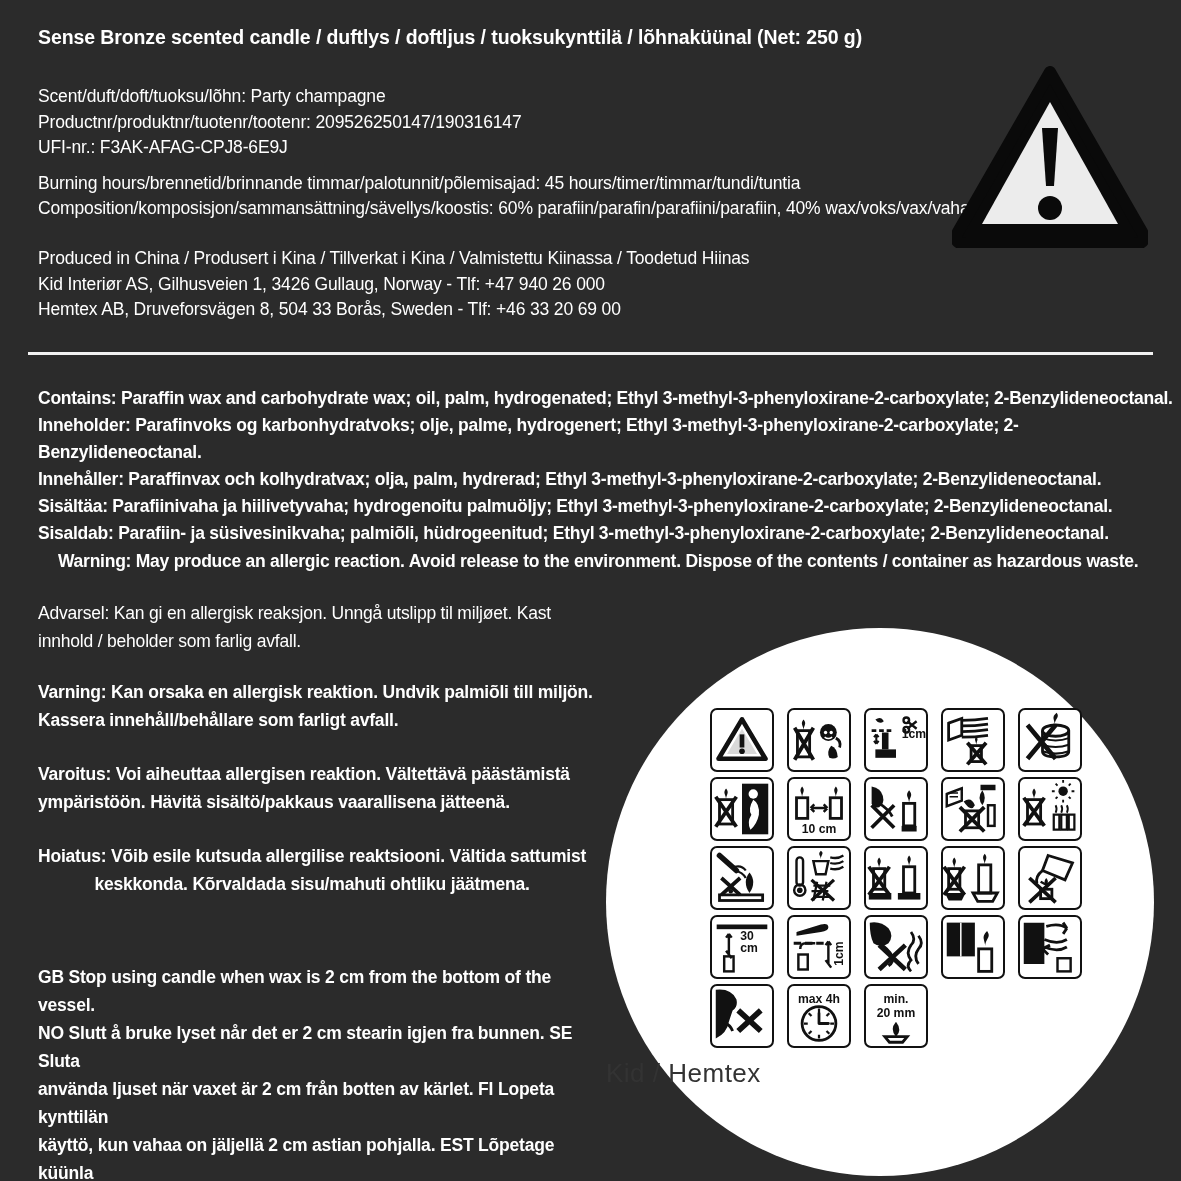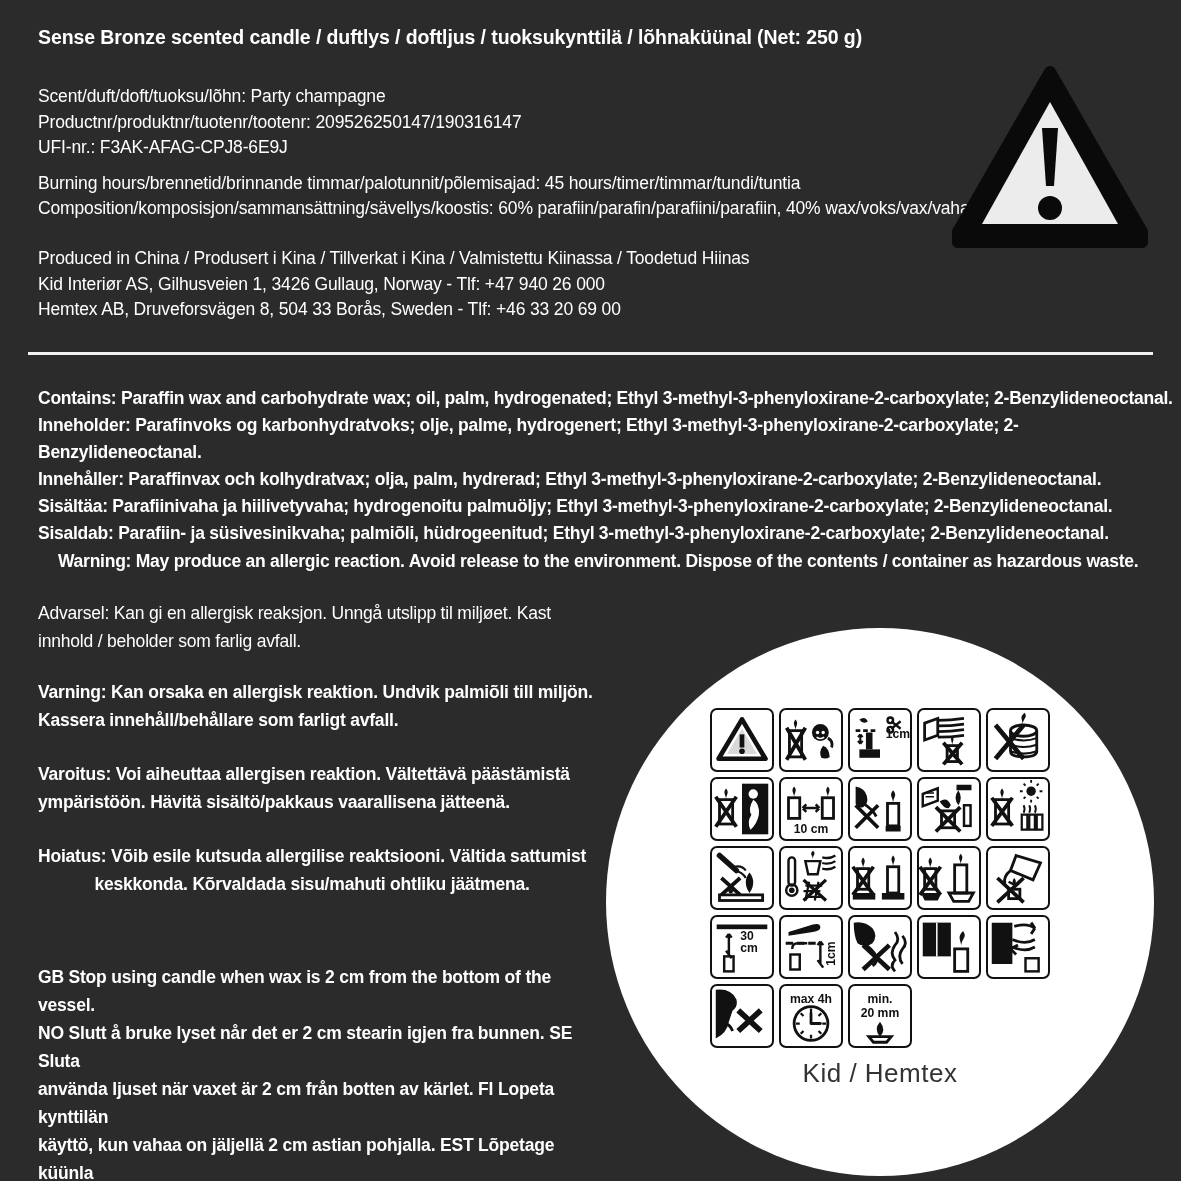--- a/index.html
+++ b/index.html
@@ -78,32 +78,32 @@
     position:absolute;left:606px;top:628px;
     width:548px;height:548px;border-radius:50%;
     background:#ffffff;
   }
   .pic-grid{
     position:absolute;left:104px;top:80px;
     width:340px;
     display:grid;
     grid-template-columns:repeat(5,64px);
     grid-auto-rows:64px;
-    gap:5px 5px;
+    gap:5px 13px;
   }
   .pic{
     width:64px;height:64px;
     border:2.5px solid #111;border-radius:7px;
     background:#fff;box-sizing:border-box;
     overflow:hidden;position:relative;
   }
   .pic svg{display:block;width:100%;height:100%;}
   .brand{
     position:absolute;left:0;top:430px;width:100%;
-    text-align:center;color:#333;
+    color:#333;
     font-size:26px;letter-spacing:0.5px;
     font-family:"Liberation Sans", sans-serif;
   }
 </style>
 </head>
 <body>
 
 <div class="label-root">
 
   <div class="title">Sense Bronze scented candle / duftlys / doftljus / tuoksukynttilä / lõhnaküünal (Net: 250 g)</div>

